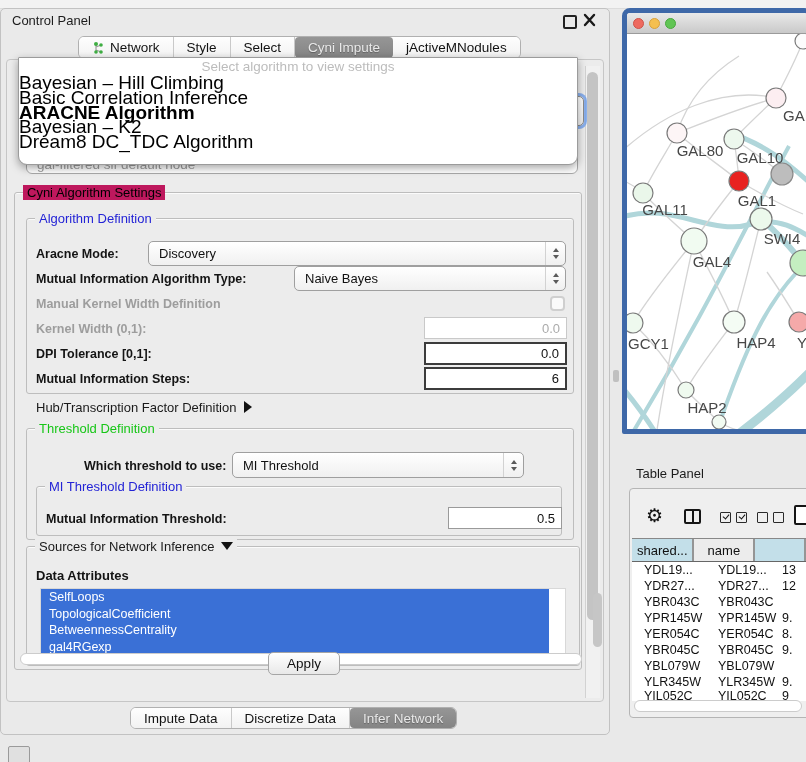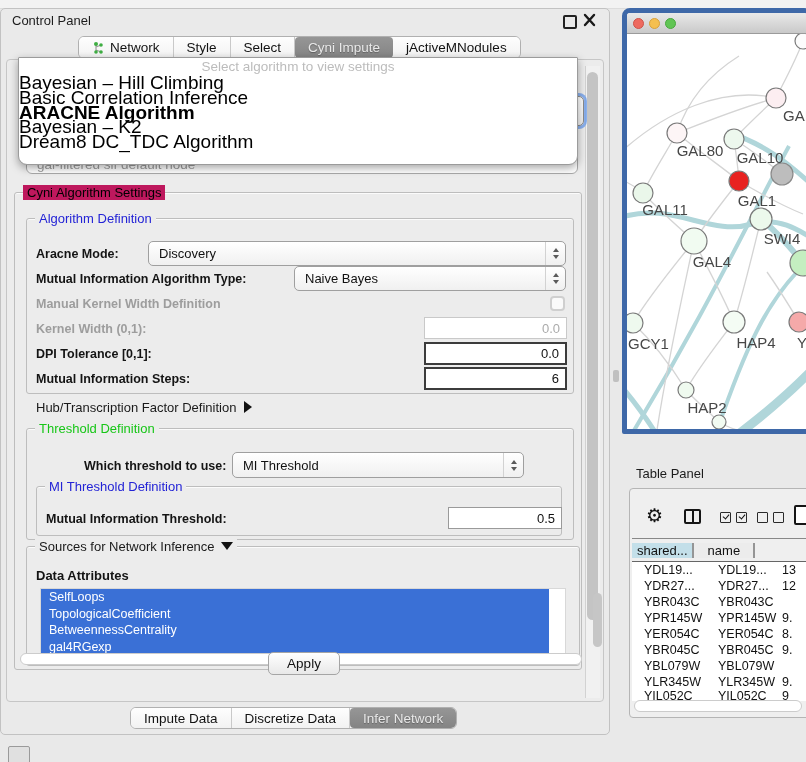--- a/index.html
+++ b/index.html
@@ -90,21 +90,21 @@
   .tp-title{left:636px;top:466px;font-size:13px;color:#1c1c1c;}
   .tp-box{left:629px;top:488px;width:200px;height:230px;background:#efefef;border:1px solid #b5b5b5;border-radius:4px;box-sizing:border-box;}
   .gear{font-size:19px;color:#111;line-height:20px;}
   .cols-icon{width:17px;height:15px;border:2px solid #151515;border-radius:2px;box-sizing:border-box;position:relative;}
   .cols-icon:after{content:"";position:absolute;left:5.5px;top:0;width:2px;height:11px;background:#151515;}
   .cb{width:11px;height:11px;border:1.5px solid #2a2a2a;border-radius:1px;box-sizing:border-box;display:inline-block;position:relative;}
   .cb.checked:after{content:"";position:absolute;left:2px;top:1px;width:5px;height:3px;border-left:1.6px solid #111;border-bottom:1.6px solid #111;transform:rotate(-50deg);}
   .doc-icon{width:15px;height:20px;border:2px solid #151515;border-radius:2px;background:#fff;box-sizing:border-box;}
 
   .tbl{font-size:12.5px;color:#111;}
-  .tbl-header{display:flex;height:22px;border-top:1px solid #888;border-bottom:1px solid #666;align-items:center;}
+  .tbl-header{display:flex;height:22px;border-top:1px solid #888;border-bottom:1px solid #666;}
   .tbl-header .th{display:flex;align-items:center;justify-content:center;font-size:13px;border-right:2px solid #959595;box-sizing:border-box;}
   .tbl-row{display:flex;height:16px;align-items:center;background:#fff;}
   .tbl-row .td{box-sizing:border-box;padding-left:12px;white-space:nowrap;overflow:hidden;}
 
   svg text{font-family:"Liberation Sans",sans-serif;}
 </style>
 </head>
 <body>
 
 <div id="screen">

